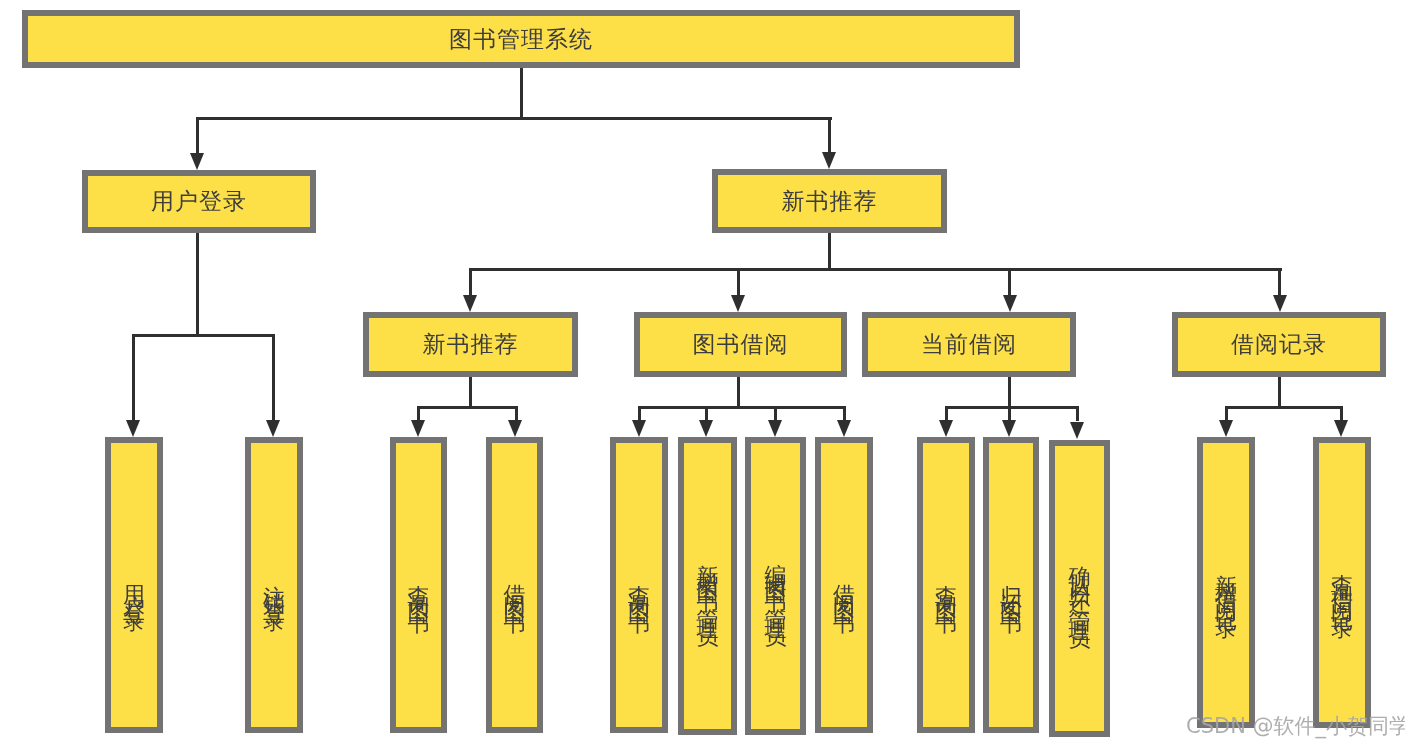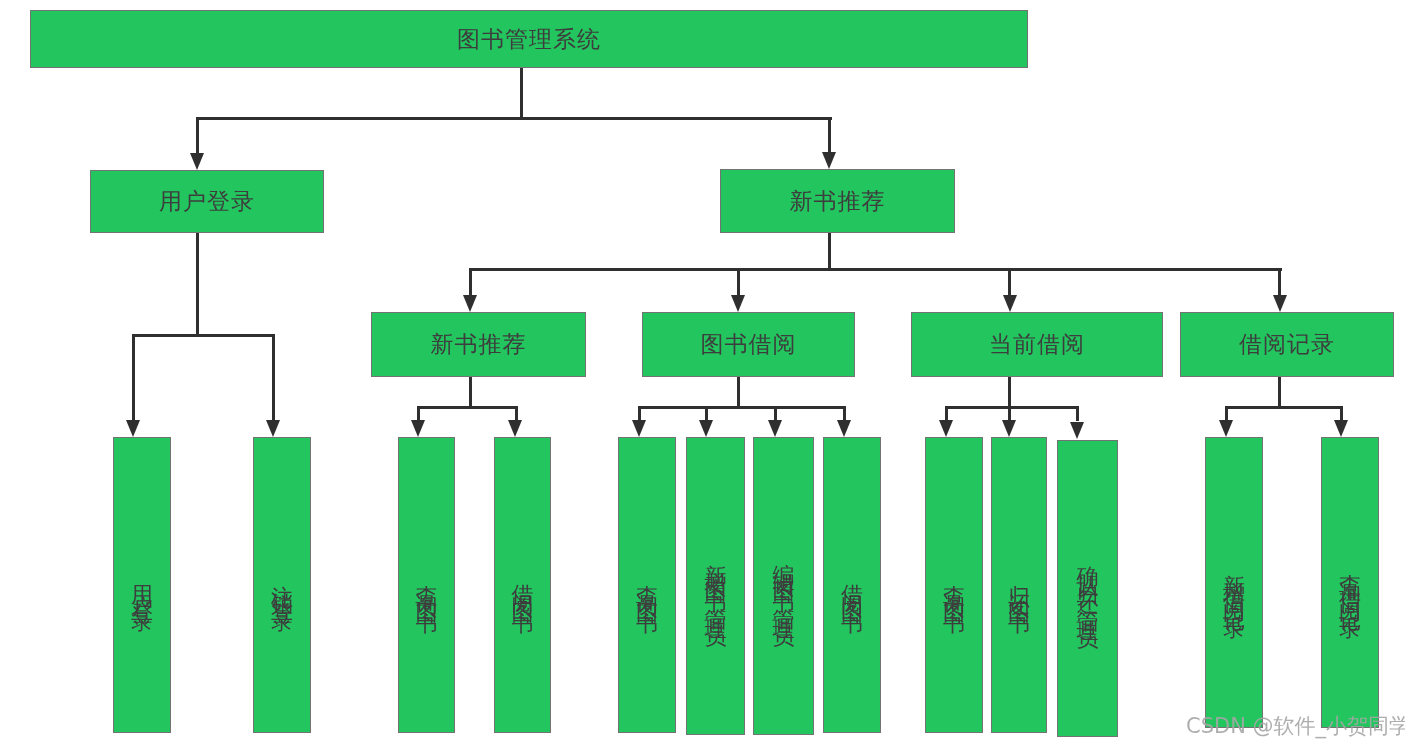--- a/index.html
+++ b/index.html
@@ -1,25 +1,24 @@
 <!DOCTYPE html>
 <html><head>
 <meta charset="utf-8">
 <style>
   html,body{margin:0;padding:0;background:#ffffff;}
   #stage{
     position:relative;width:1405px;height:747px;background:#ffffff;
     font-family:"DejaVu Sans",sans-serif;overflow:hidden;
   }
   .box{
-    position:absolute;background:#22c55e;border:1px solid #737373;
+    position:absolute;background:#fde047;border:6px solid #737373;
     box-sizing:border-box;display:flex;align-items:center;justify-content:center;
     color:#3d3d3d;font-size:23px;letter-spacing:1px;text-align:center;
     z-index:2;
-    margin-left:8px;
   }
   .vbox{
     writing-mode:vertical-rl;text-orientation:mixed;
     font-size:22px;letter-spacing:9px;line-height:1;
   }
   .vl{position:absolute;width:3px;background:#2f2f2f;z-index:1;}
   .hl{position:absolute;height:3px;background:#2f2f2f;z-index:1;}
   .ah{
     position:absolute;width:0;height:0;z-index:1;
     border-left:7px solid transparent;border-right:7px solid transparent;
@@ -94,21 +93,21 @@
   <div class="vl" style="left:1340px;top:406px;height:15px"></div>
   <div class="ah" style="left:1334px;top:420px"></div>
 
   <div class="box" style="left:22px;top:10px;width:998px;height:58px">图书管理系统</div>
 
   <div class="box" style="left:82px;top:170px;width:234px;height:63px">用户登录</div>
   <div class="box" style="left:712px;top:169px;width:235px;height:64px">新书推荐</div>
 
   <div class="box" style="left:363px;top:312px;width:215px;height:65px">新书推荐</div>
   <div class="box" style="left:634px;top:312px;width:213px;height:65px">图书借阅</div>
-  <div class="box" style="left:903px;top:312px;width:252px;height:65px">当前借阅</div>
+  <div class="box" style="left:862px;top:312px;width:214px;height:65px">当前借阅</div>
   <div class="box" style="left:1172px;top:312px;width:214px;height:65px">借阅记录</div>
 
   <div class="box vbox" style="left:105px;top:437px;width:58px;height:296px">用户登录</div>
   <div class="box vbox" style="left:245px;top:437px;width:58px;height:296px">注销登录</div>
 
   <div class="box vbox" style="left:390px;top:437px;width:57px;height:296px">查询图书</div>
   <div class="box vbox" style="left:486px;top:437px;width:57px;height:296px">借阅图书</div>
 
   <div class="box vbox" style="left:610px;top:437px;width:58px;height:296px">查询图书</div>
   <div class="box vbox" style="left:678px;top:437px;width:59px;height:298px">新增图书（管理员）</div>

